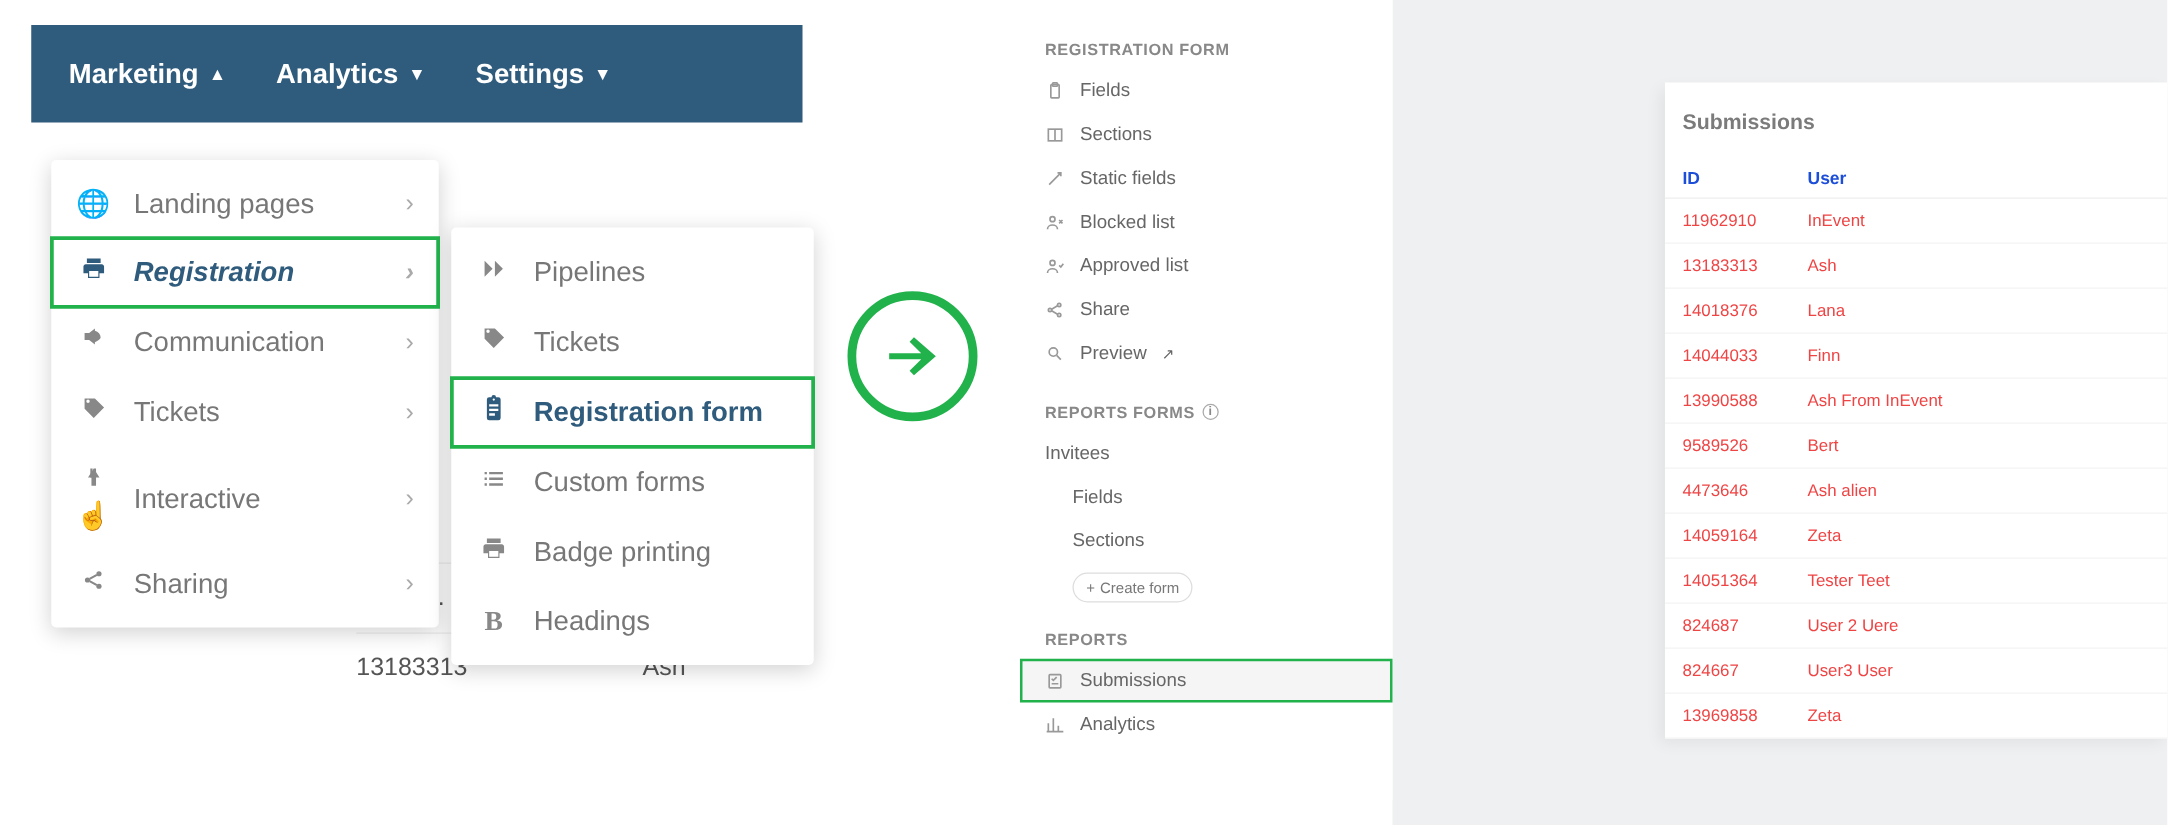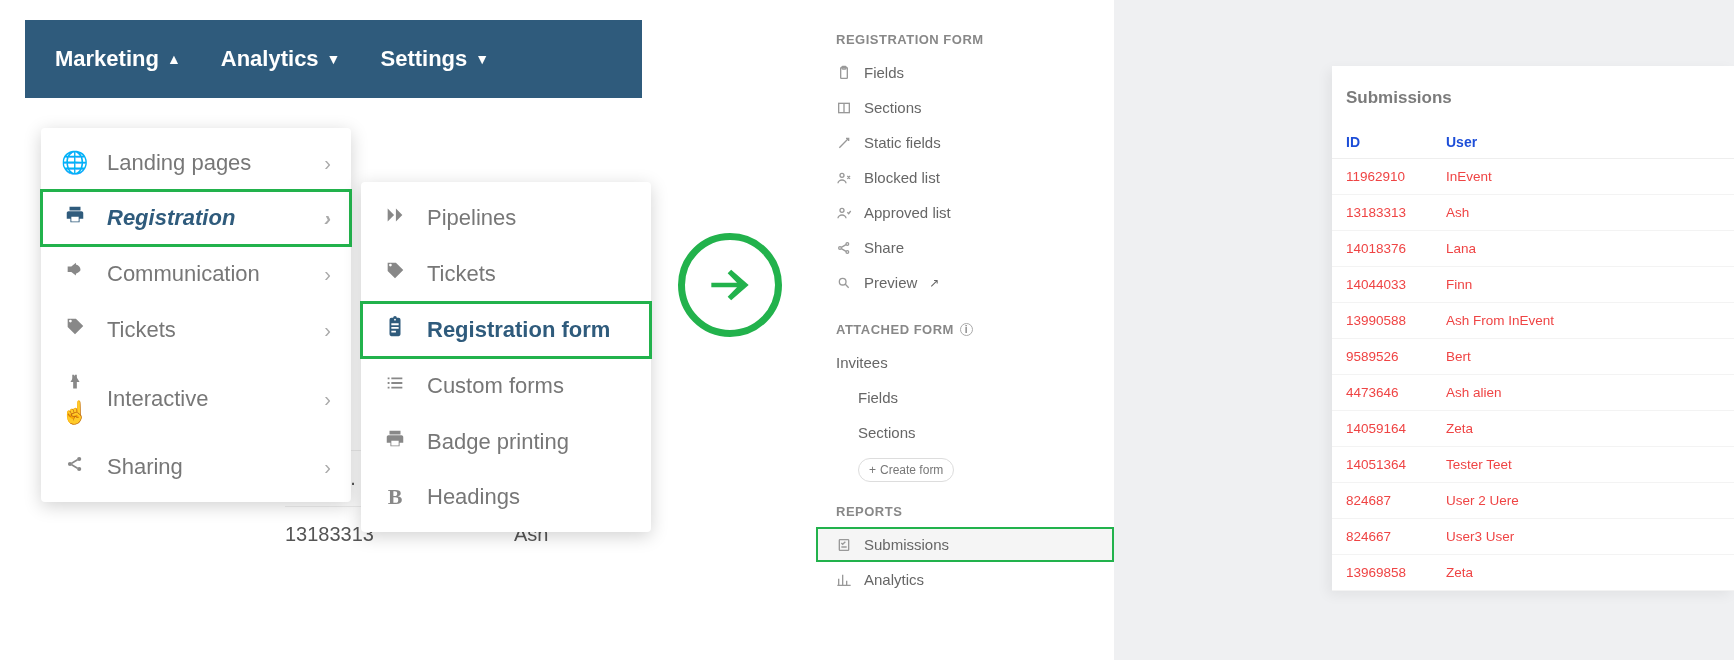--- a/index.html
+++ b/index.html
@@ -404,21 +404,21 @@
   <div class="nav-item">
     <span class="nicon"><svg viewBox="0 0 24 24" fill="none" stroke="currentColor" stroke-width="2">
           <circle cx="10" cy="10" r="5"></circle>
           <path d="M14 14l5 5"></path>
         </svg></span>
     <span>Preview</span>
     <span class="ext-icon">↗</span>
   </div>
 
   <div class="section-header">
-    <span>ATTACHED FORM</span>
+    <span>REPORTS FORMS</span>
     <span style="border:1px solid #aaa;border-radius:50%;width:13px;height:13px;display:inline-flex;align-items:center;justify-content:center;font-size:10px;">i</span>
   </div>
   <div class="nav-item">
     <span>Invitees</span>
   </div>
   <div class="nav-item sub">
     <span>Fields</span>
   </div>
   <div class="nav-item sub">
     <span>Sections</span>

